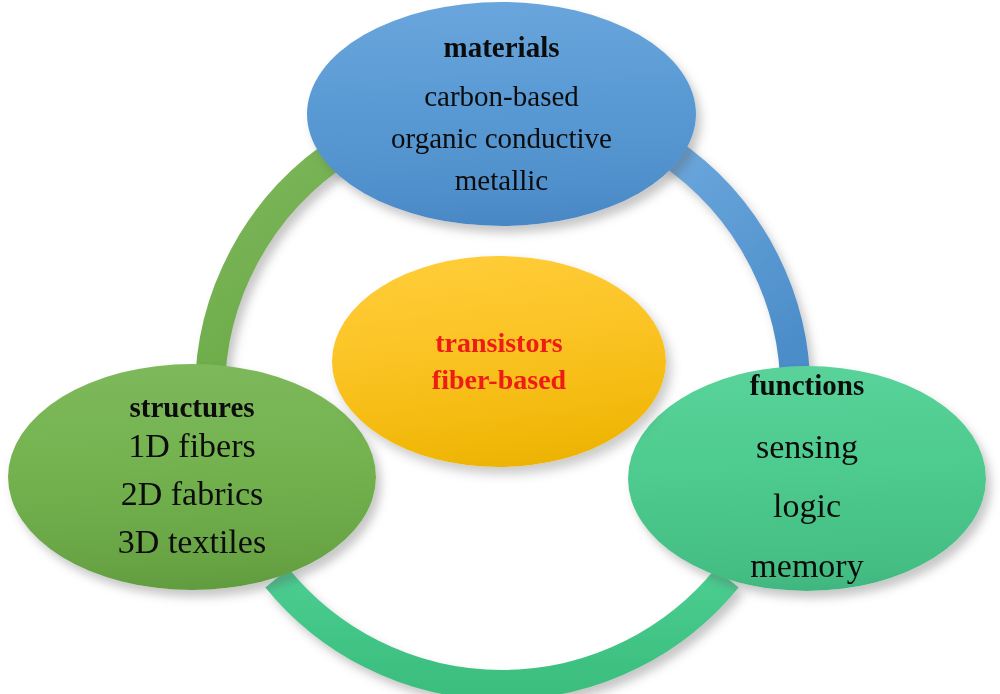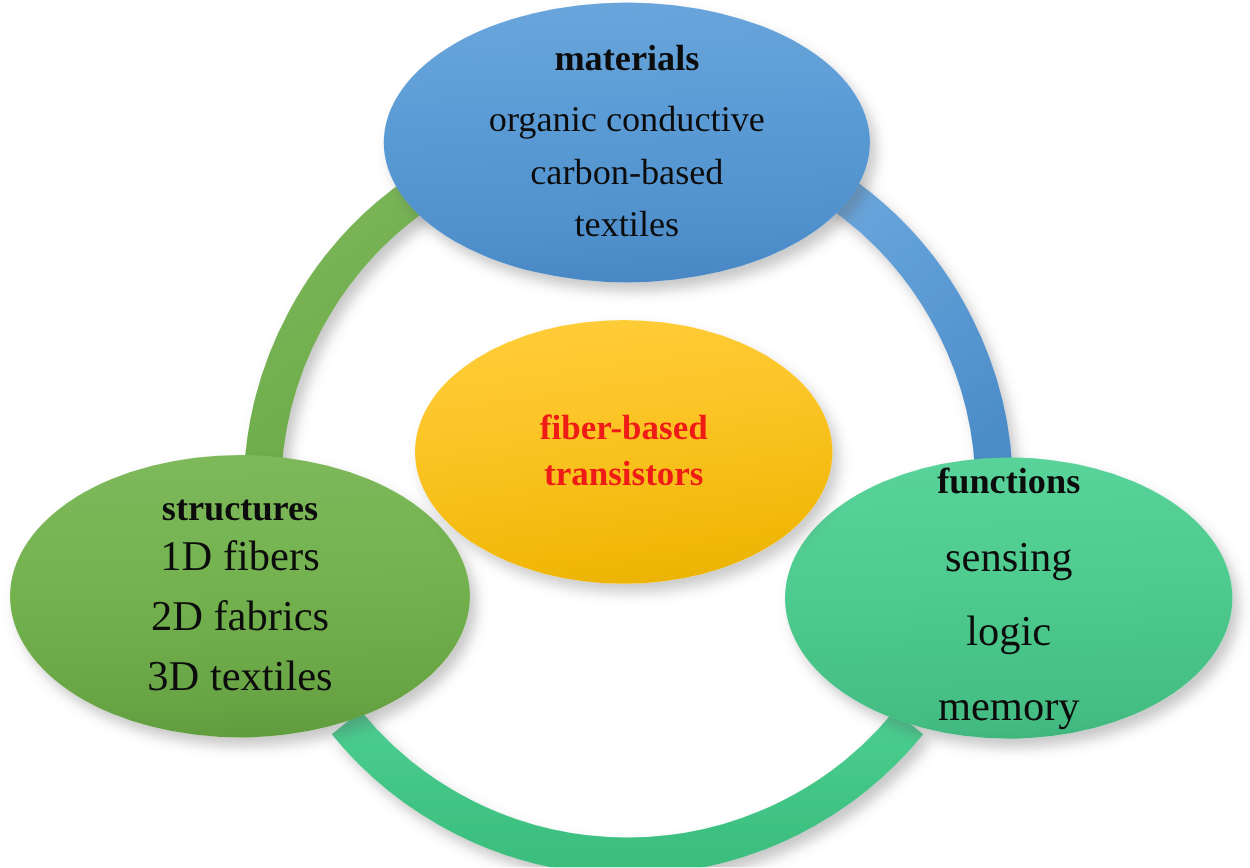--- a/index.html
+++ b/index.html
@@ -130,37 +130,37 @@
       <path d="M 210 400 A 290 290 0 0 1 345 148" fill="none" stroke="url(#gradGreen)" stroke-width="30" stroke-linecap="butt"></path>
 
       <path d="M 666 150 A 290 290 0 0 1 795 405" fill="none" stroke="url(#gradBlue)" stroke-width="30" stroke-linecap="butt"></path>
 
       <path d="M 277 578 A 290 290 0 0 0 727 578" fill="none" stroke="url(#gradTeal)" stroke-width="30" stroke-linecap="butt"></path>
     </g>
   </svg>
 
   <div class="node" id="node-materials">
     <div class="title">materials</div>
+    <div class="line">carbon-based</div>
     <div class="line">organic conductive</div>
-    <div class="line">carbon-based</div>
-    <div class="line">textiles</div>
+    <div class="line">metallic</div>
   </div>
 
   <div class="node" id="node-structures">
     <div class="title">structures</div>
     <div class="line">1D fibers</div>
     <div class="line">2D fabrics</div>
     <div class="line">3D textiles</div>
   </div>
 
   <div class="node" id="node-functions">
     <div class="title">functions</div>
     <div class="line">sensing</div>
     <div class="line">logic</div>
     <div class="line">memory</div>
   </div>
 
   <div class="node" id="node-center">
+    <div class="line">transistors</div>
     <div class="line">fiber-based</div>
-    <div class="line">transistors</div>
   </div>
 
 </div>
 
 </body></html>

